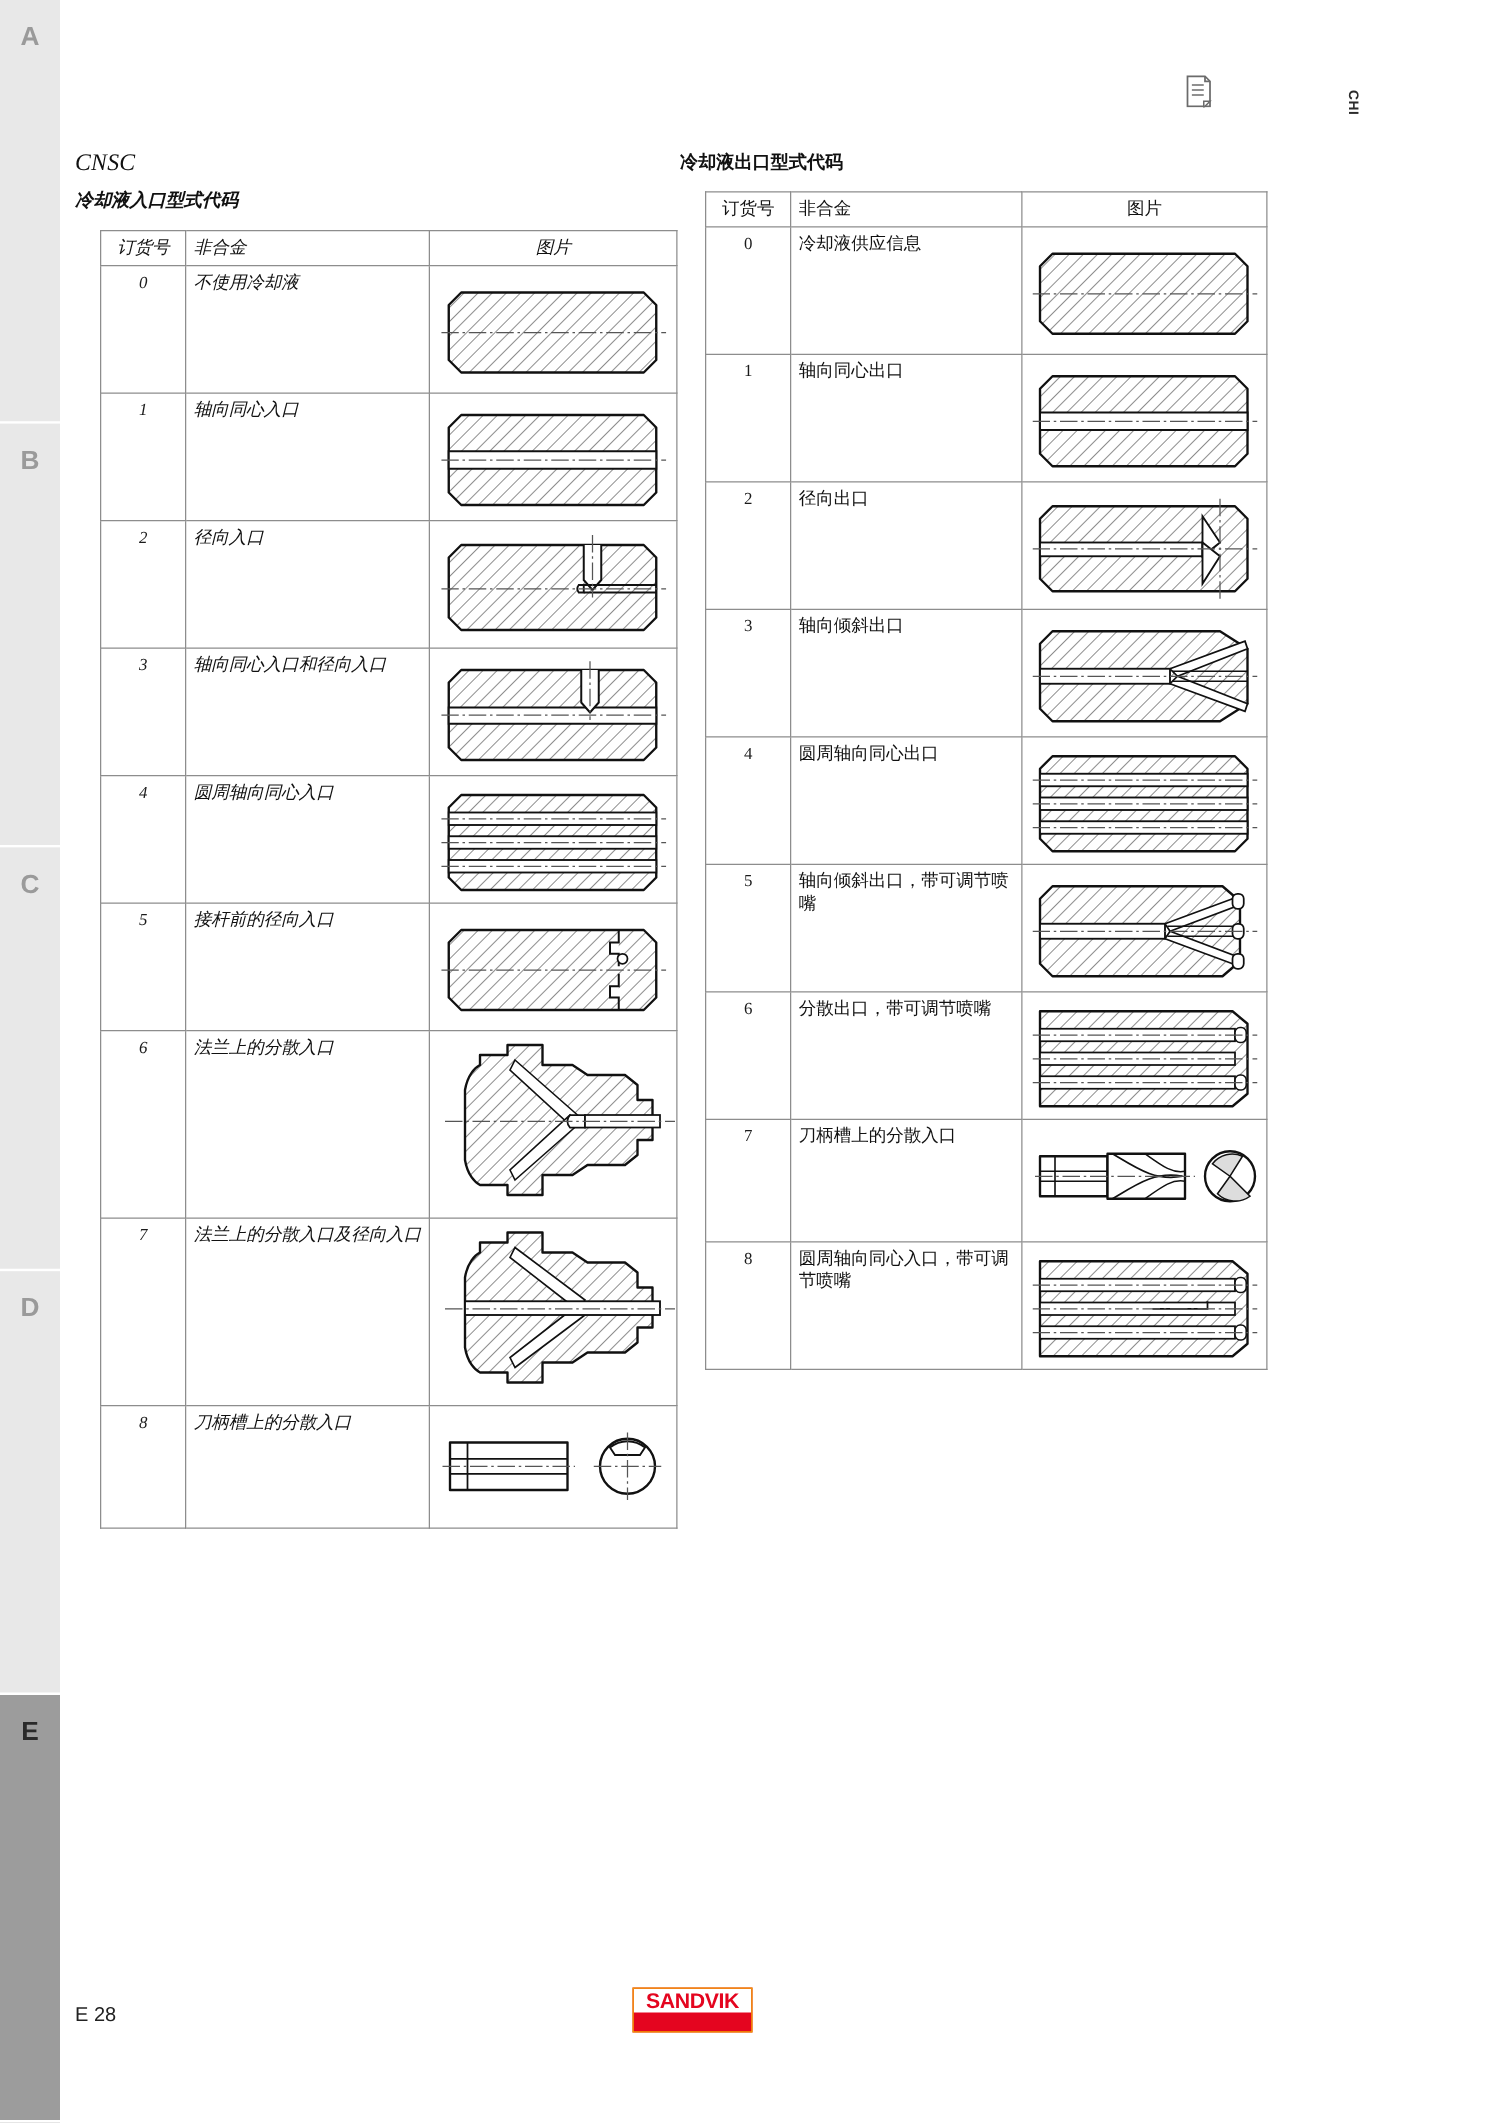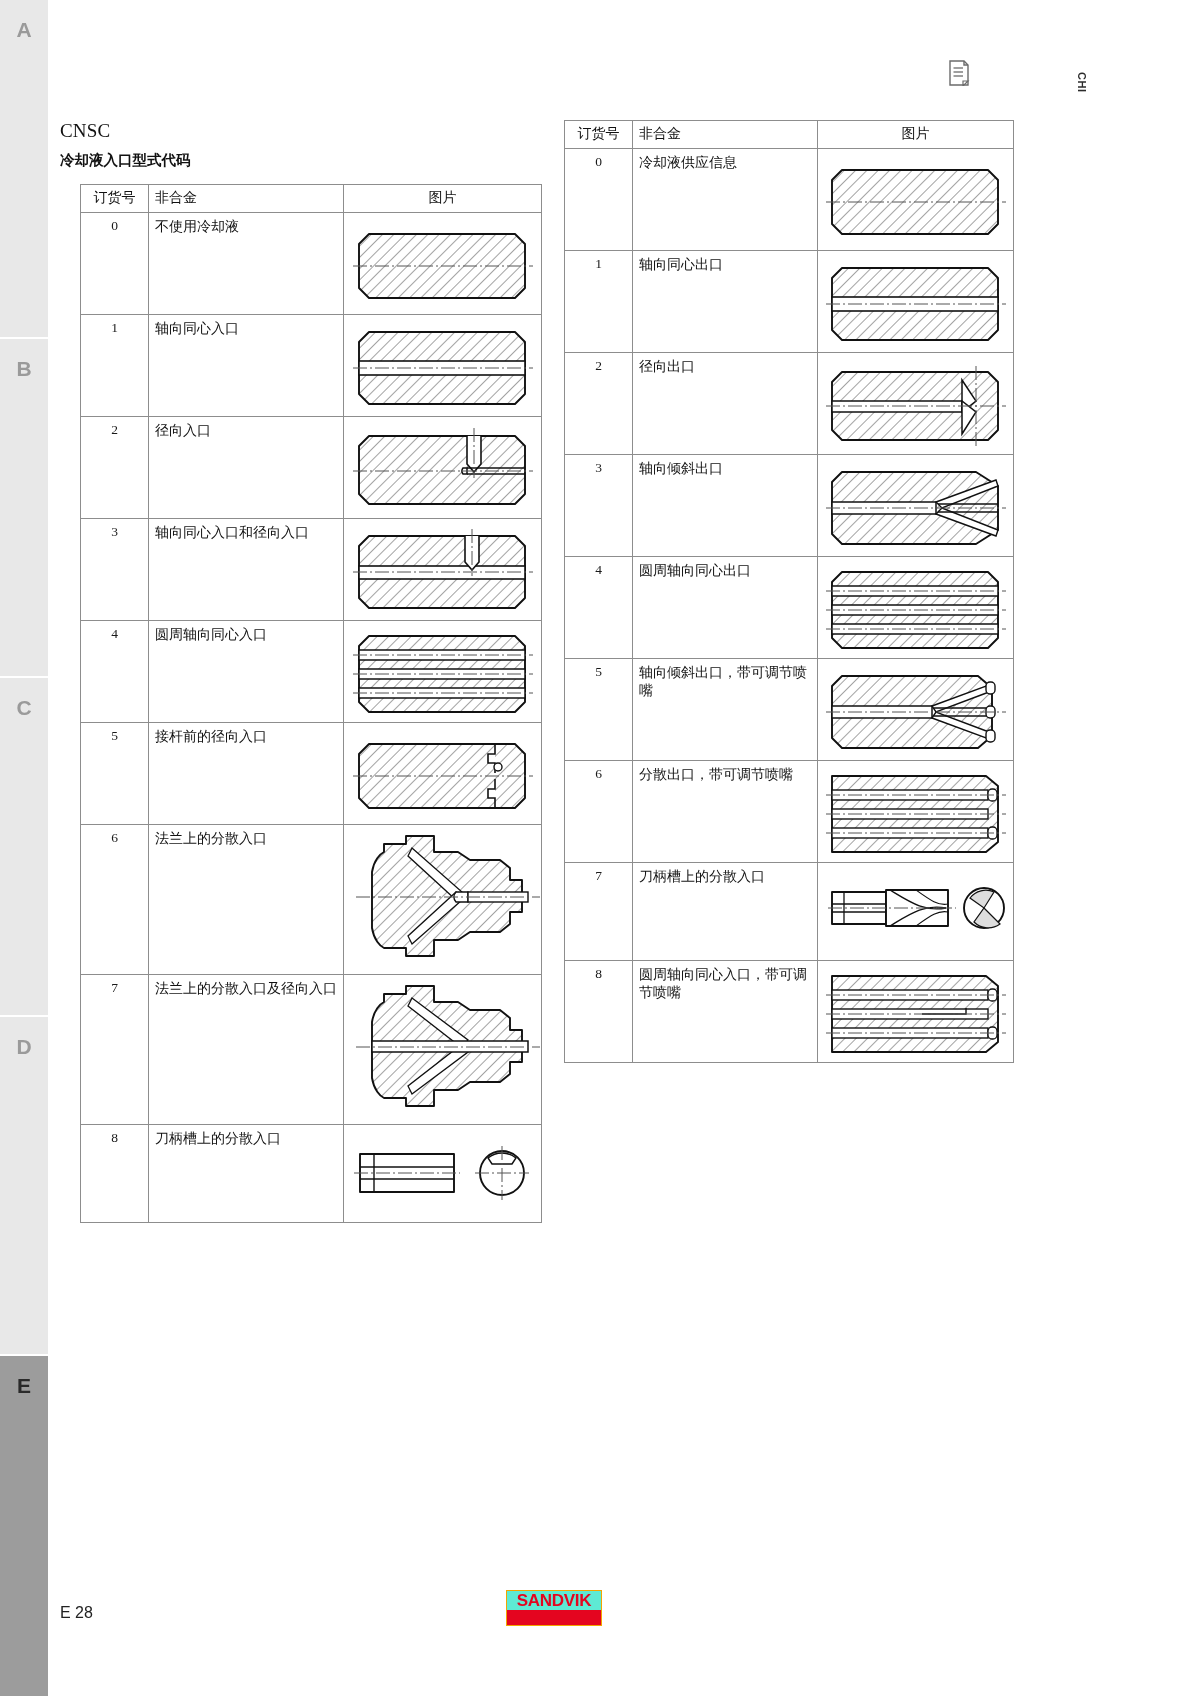--- a/index.html
+++ b/index.html
@@ -62,21 +62,21 @@
   #langtag {
     position:absolute; left:1040px; top:72px;
     font-family:"Liberation Sans", sans-serif;
     font-size:11px; font-weight:bold; color:#2b2b2b;
     transform:rotate(90deg); transform-origin:left top;
     letter-spacing:0.5px;
   }
 
   
   .col { position:absolute; top:120px; }
-  #colL { left:12px; width:462px; }
+  #colL { left:12px; width:462px;font-style:italic; }
   #colR { left:496px; width:450px; }
 
   .code-title {
     font-family:"Liberation Serif", serif;
     font-size:19px; color:#111; margin:0 0 9px 0; letter-spacing:0.2px;
   }
   .code-sub {
     font-family:"Liberation Sans", sans-serif;
     font-size:14.5px; font-weight:bold; color:#111; margin:0 0 14px 0;
   }
@@ -129,21 +129,21 @@
   }
   #logo {
     position:absolute; left:458px; top:1590px;
     width:96px; height:36px;
     background:#e4051f;
     border:1.5px solid #f3a500;
     text-align:center;
     overflow:hidden;
   }
   #logo .lg1 {
-    display:block; background:#5eead4; color:#e4051f;
+    display:block; background:#ffffff; color:#e4051f;
     font-family:"Liberation Sans", sans-serif;
     font-weight:bold; font-size:17px; line-height:19px;
     letter-spacing:-0.3px;
   }
   #logo .lg2 {
     display:block; color:#ffd400;
     font-family:"Liberation Sans", sans-serif;
     font-size:10.5px; line-height:14px;margin-top:26px;
   }
 </style>
@@ -357,20 +357,21 @@
   <line x1="152" y1="16" x2="152" y2="70" stroke="#555" stroke-width="1" stroke-dasharray="14,3,2,3"></line>
   <line x1="125" y1="43" x2="179" y2="43" stroke="#555" stroke-width="1" stroke-dasharray="14,3,2,3"></line>
               </svg>
             </td>
           </tr>
         </tbody>
     </table>
   </div>
 
   <div class="col" id="colR">
+    <div class="code-sub">冷却液出口型式代码</div>
     <table class="spec">
       <thead>
         <tr>
           <th class="c-ord">订货号</th>
           <th class="c-desc">非合金</th>
           <th class="c-pic">图片</th>
         </tr>
       </thead>
       <tbody id="bodyR">
           <tr style="height: 98px;">

